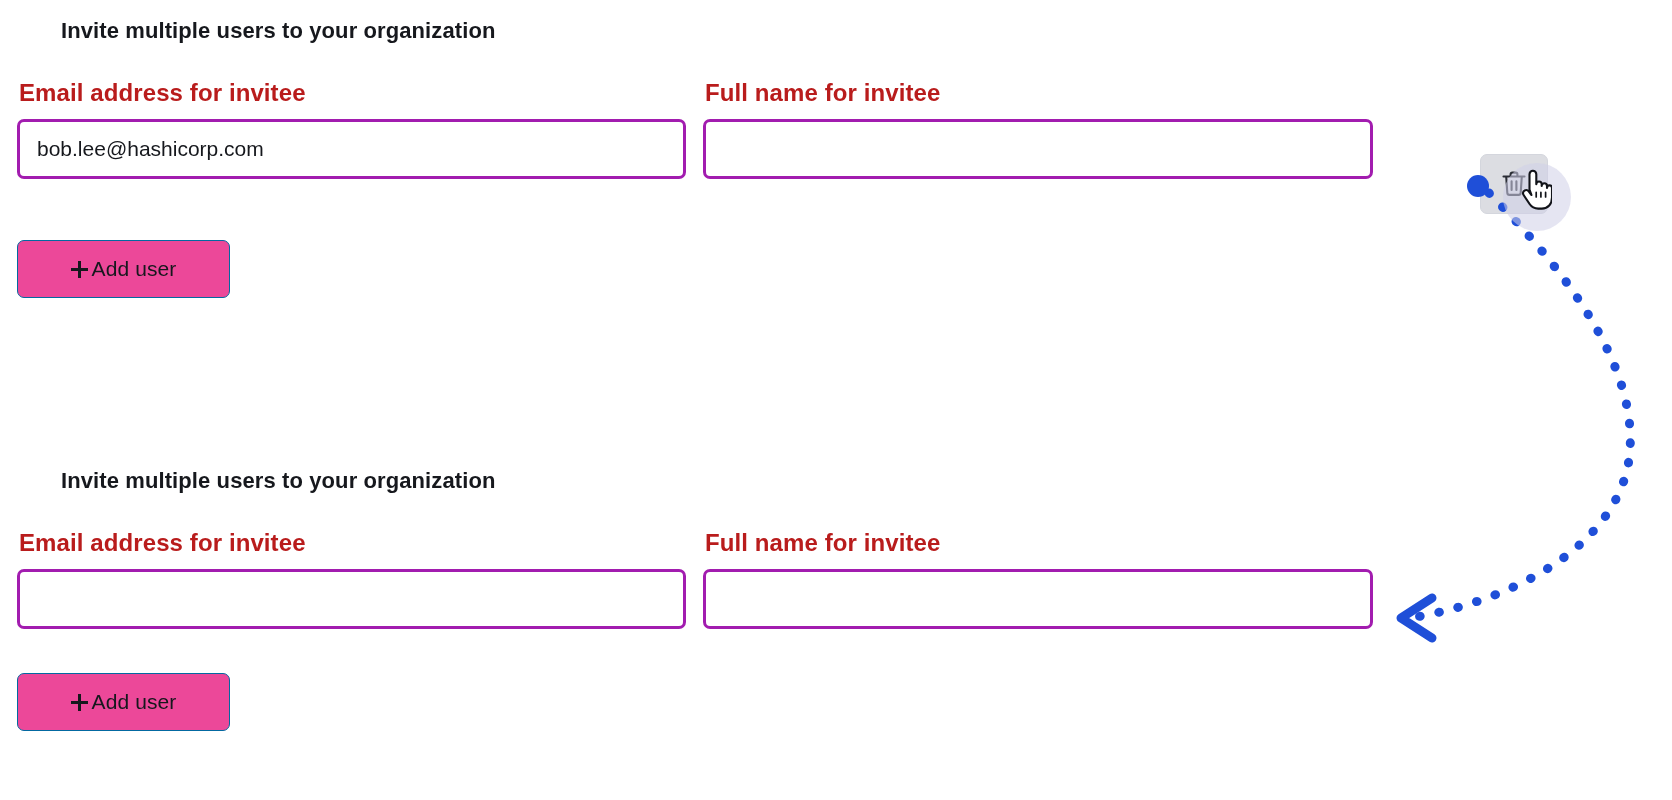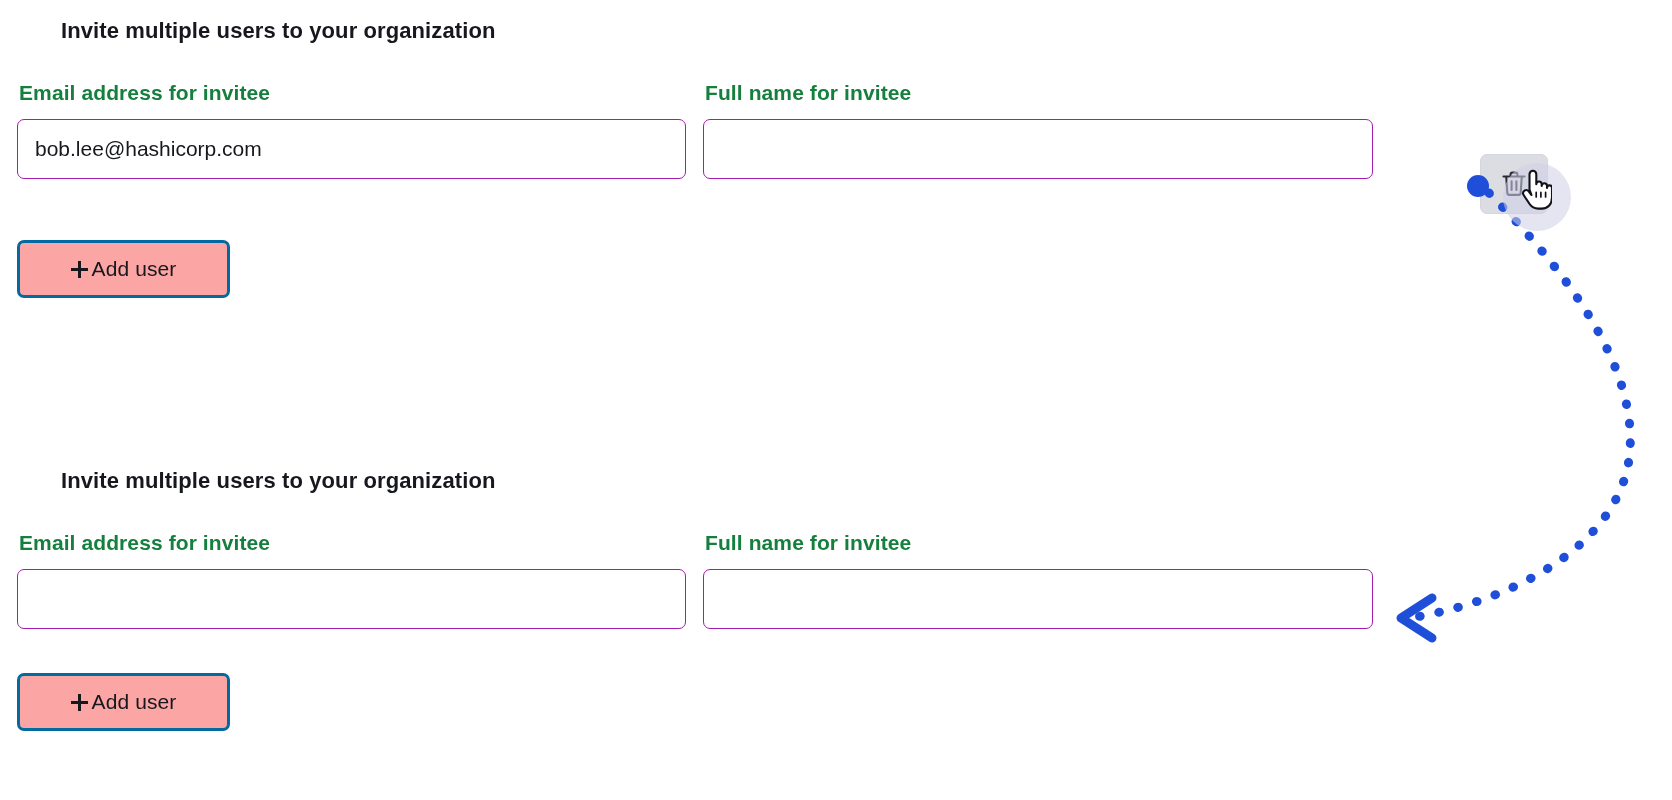--- a/index.html
+++ b/index.html
@@ -44,34 +44,34 @@
     height: 120px;
   }
   .field {
     position: absolute;
     top: 0;
   }
   .field-email { left: 17px; width: 669px; }
   .field-name  { left: 703px; width: 670px; }
 
   .field-label {
-    font-size: 21px;
+    font-size: 24px;
     font-weight: 700;
-    color: #15803d;
+    color: #b91c1c;
     letter-spacing: 0.1px;
     white-space: nowrap;
     line-height: 26px;
     margin: 0 0 13px 2px;
   }
   .text-input {
     display: block;
     box-sizing: border-box;
     width: 100%;
     height: 60px;
-    border: 1px solid #a21caf;
+    border: 3px solid #a21caf;
     border-radius: 7px;
     background: #ffffff;
     font-family: "Liberation Sans", sans-serif;
     font-size: 21px;
     color: #16181d;
     padding: 0 17px;
     outline: none;
   }
   .text-input::placeholder { color: #9aa0ad; }
 
@@ -94,23 +94,23 @@
   }
   .delete-btn svg { display: block; }
 
   
   .add-btn {
     position: absolute;
     left: 17px;
     box-sizing: border-box;
     width: 213px;
     height: 58px;
-    border: 3px solid #0369a1;
+    border: 1px solid #0369a1;
     border-radius: 7px;
-    background: #fca5a5;
+    background: #ec4899;
     font-family: "Liberation Sans", sans-serif;
     font-size: 21px;
     color: #16181d;
     cursor: pointer;
     display: flex;
     align-items: center;
     justify-content: center;
     gap: 4px;
     letter-spacing: 0.1px;
   }

